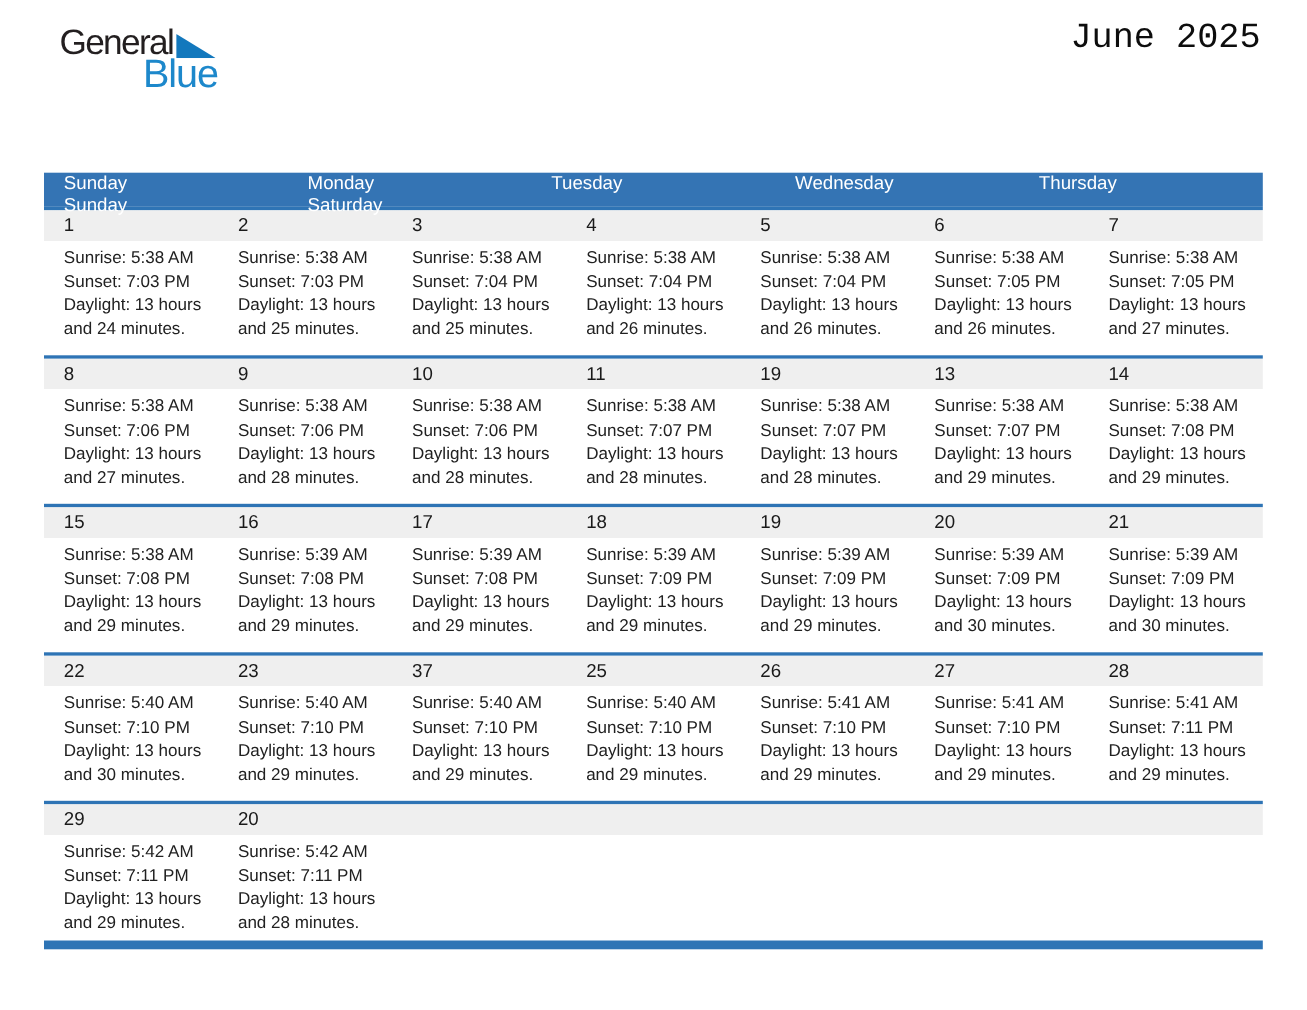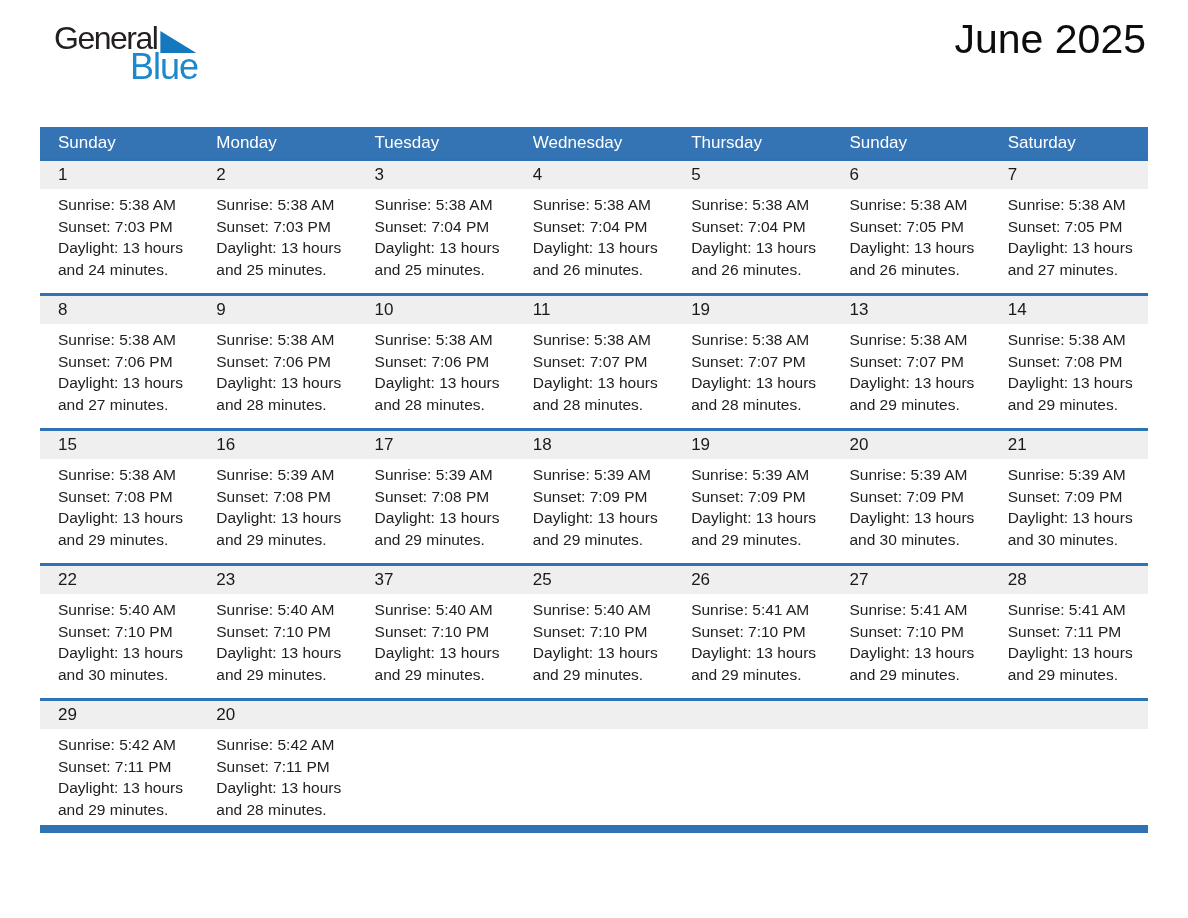--- a/index.html
+++ b/index.html
@@ -3,40 +3,40 @@
 <meta charset="utf-8">
 <style>
   html,body{margin:0;padding:0;background:#ffffff;}
   body{
     width:1188px;height:918px;
     font-family:"Liberation Sans",sans-serif;
     color:#1a1a1a;
     overflow:hidden;
   }
   .page{position:relative;width:1108px;margin:0 auto;}
-  .top{position:relative;height:127px;}
+  .top{position:relative;height:157px;}
 
   
   .logo{position:absolute;left:14px;top:22px;line-height:1;}
   .logo-row1{display:flex;align-items:flex-end;}
   .lg-general{font-size:32px;letter-spacing:-1.5px;color:#231f20;}
   .lg-tri{display:inline-block;width:36px;height:22px;margin-left:3px;margin-bottom:1px;
           background:var(--logo-tri,#1378bd);
           clip-path:polygon(0 0,100% 100%,0 100%);}
   .lg-blue{display:block;font-size:36px;letter-spacing:-1px;color:var(--logo-blue,#1d88cb);
            margin-left:76px;margin-top:-5px;}
 
   
   .titles{position:absolute;right:2px;top:16px;text-align:right;}
-  .month-title{font-size:41px;color:#0d0d0d;}
+  .month-title{font-size:32px;color:#0d0d0d;font-family:Liberation Mono, monospace;}
   .location{font-size:25px;margin-top:9px;color:#0d0d0d;}
 
   
   .cal{width:1108px;}
-  .cal-head{display:grid;grid-template-columns:repeat(7,1fr);height:31px;align-items:center;
+  .cal-head{display:grid;grid-template-columns:repeat(5,1fr);height:31px;align-items:center;
             background:var(--hdr-blue,#3474b4);}
   .wd{color:#ffffff;font-size:17px;padding-left:18px;white-space:nowrap;}
 
   .week{display:grid;grid-template-columns:repeat(7,1fr);
         border-top:3px solid var(--sep-blue,#2e74b5);
         height:132px;
         background:linear-gradient(var(--strip-gray,#efefef) 0,var(--strip-gray,#efefef) 28px,#ffffff 28px);}
   .week:last-child{height:124px;}
   .cell{padding:0 6px 0 18px;overflow:hidden;}
   .dnum{height:28px;display:flex;align-items:center;font-size:17px;color:#1a1a1a;margin-bottom:5px;}

